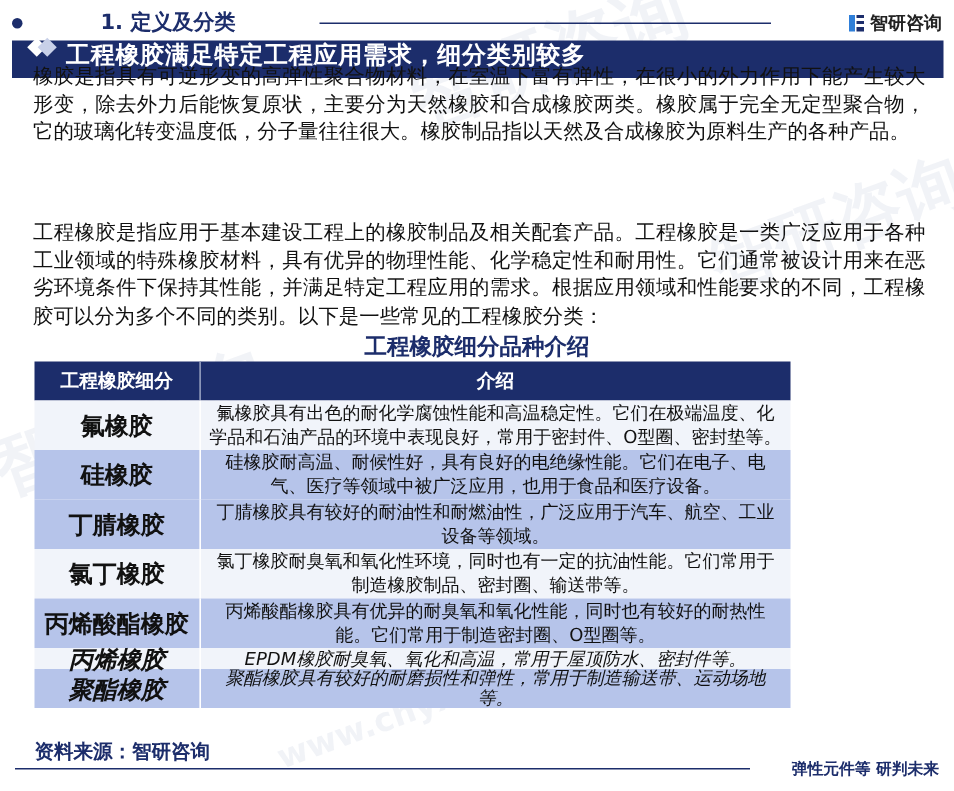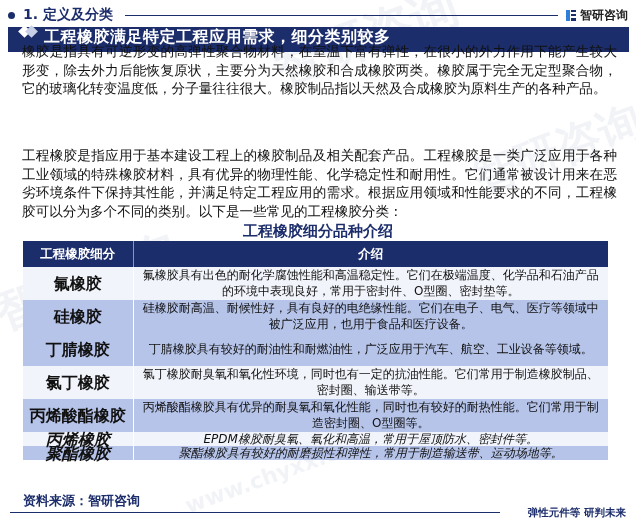--- a/index.html
+++ b/index.html
@@ -2,42 +2,42 @@
 <html><head>
 <meta charset="utf-8">
 <style>
   * { box-sizing: border-box; margin: 0; padding: 0; }
   html, body { width: 636px; height: 527px; background: #ffffff; overflow: hidden; }
   body { position: relative; font-family: "DejaVu Sans", "Liberation Sans", sans-serif; color: #111; }
 
   
   .wm { position: absolute; color: rgba(120,140,180,0.10); font-weight: bold; pointer-events: none; transform: rotate(-20deg); white-space: nowrap; }
 
-  .section-head { position: absolute; left: 8px; top: 4px; width: 620px; height: 22px; display: flex; align-items: center; }
+  .section-head { position: absolute; left: 8px; top: 4px; width: 620px; height: 22px; display: flex; align-items: center; gap: 44px; }
   .section-head .dot { width: 7px; height: 7px; border-radius: 50%; background: #1c2d6b; margin-right: 8px; }
   .section-head .label { font-size: 14px; color: #1c2d6b; font-weight: bold; white-space: nowrap; }
   .section-head .line { flex: 1; height: 1px; background: #1c2d6b; margin: 0 8px 0 12px; }
   .section-head .brand { display: flex; align-items: center; font-size: 12px; color: #222; font-weight: bold; }
   .brand-logo { width: 10px; height: 11px; margin-right: 4px; display: inline-block; position: relative; }
   .brand-logo::before { content: ""; position: absolute; left: 0; top: 0; width: 4px; height: 11px; background: #2f7fd9; }
   .brand-logo::after { content: ""; position: absolute; left: 5px; top: 0; width: 5px; height: 11px; background: linear-gradient(#1c2d6b 0 2px, transparent 2px 4px, #1c2d6b 4px 6px, transparent 6px 8px, #1c2d6b 8px 11px); }
 
   .title-bar { position: absolute; left: 8px; top: 27px; width: 621px; height: 25px; background: #1c2d6b; display: flex; align-items: flex-start; padding-left: 12px; }
   .title-bar .diamonds { display: flex; margin-right: 10px; }
   .title-bar .diamonds span { width: 9px; height: 9px; background: #fff; transform: rotate(45deg); margin-right: -2px; }
   .title-bar .diamonds span:last-child { background: #c8d0e8; }
   .title-bar .text { color: #fff; font-size: 16px; font-weight: bold; letter-spacing: 0.5px; }
 
   .para { position: absolute; left: 22px; width: 595px; font-size: 13.6px; line-height: 18.5px; color: #111; text-align: justify; }
   .p1 { top: 42px; }
   .p2 { top: 146px; }
 
   .table-title { position: absolute; left: 0; width: 636px; top: 222px; text-align: center; font-size: 15px; font-weight: bold; color: #1c2d6b; }
 
-  table.grid { position: absolute; left: 23px; top: 241px; width: 585px; border-collapse: collapse; font-size: 12px; }
+  table.grid { position: absolute; left: 23px; top: 241px; width: 504px; border-collapse: collapse; font-size: 12px; }
   table.grid th { background: #1c2d6b; color: #fff; font-weight: bold; height: 26px; font-size: 12.5px; }
   table.grid th.c1 { width: 110px; border-right: 1px solid #8a95b8; }
   table.grid td { text-align: center; line-height: 15.5px; padding: 1px 6px; color: #111; }
   table.grid td.c1 { width: 110px; font-weight: bold; font-size: 16px; border-right: 1px solid #ffffff; }
   table.grid tr.odd td { background: #f1f4fa; }
   table.grid tr.even td { background: #b6c4ea; }
   table.grid tr.r2 td { height: 33px; }
   table.grid tr.r1 td { height: 14px; line-height: 13px; padding: 0 6px; font-style: italic; }
 
   .source { position: absolute; left: 23px; top: 492px; font-size: 13px; color: #1c2d6b; font-weight: bold; }

